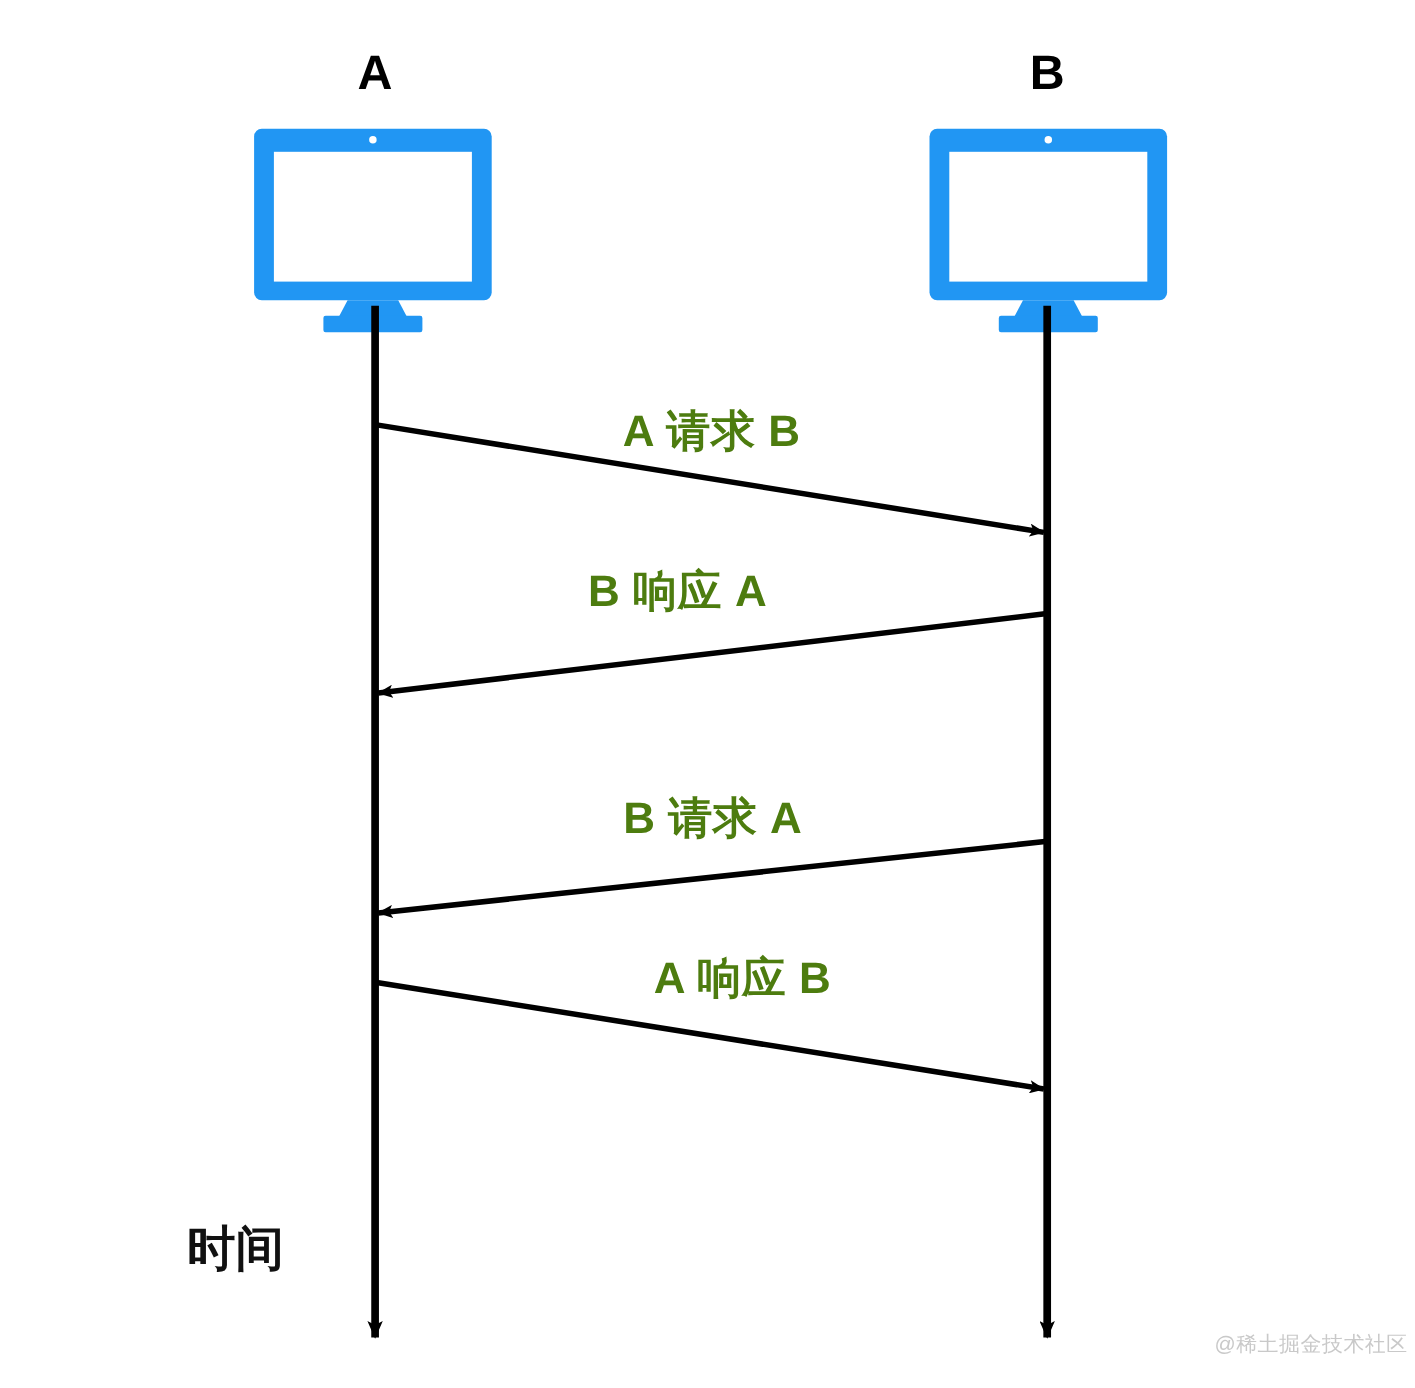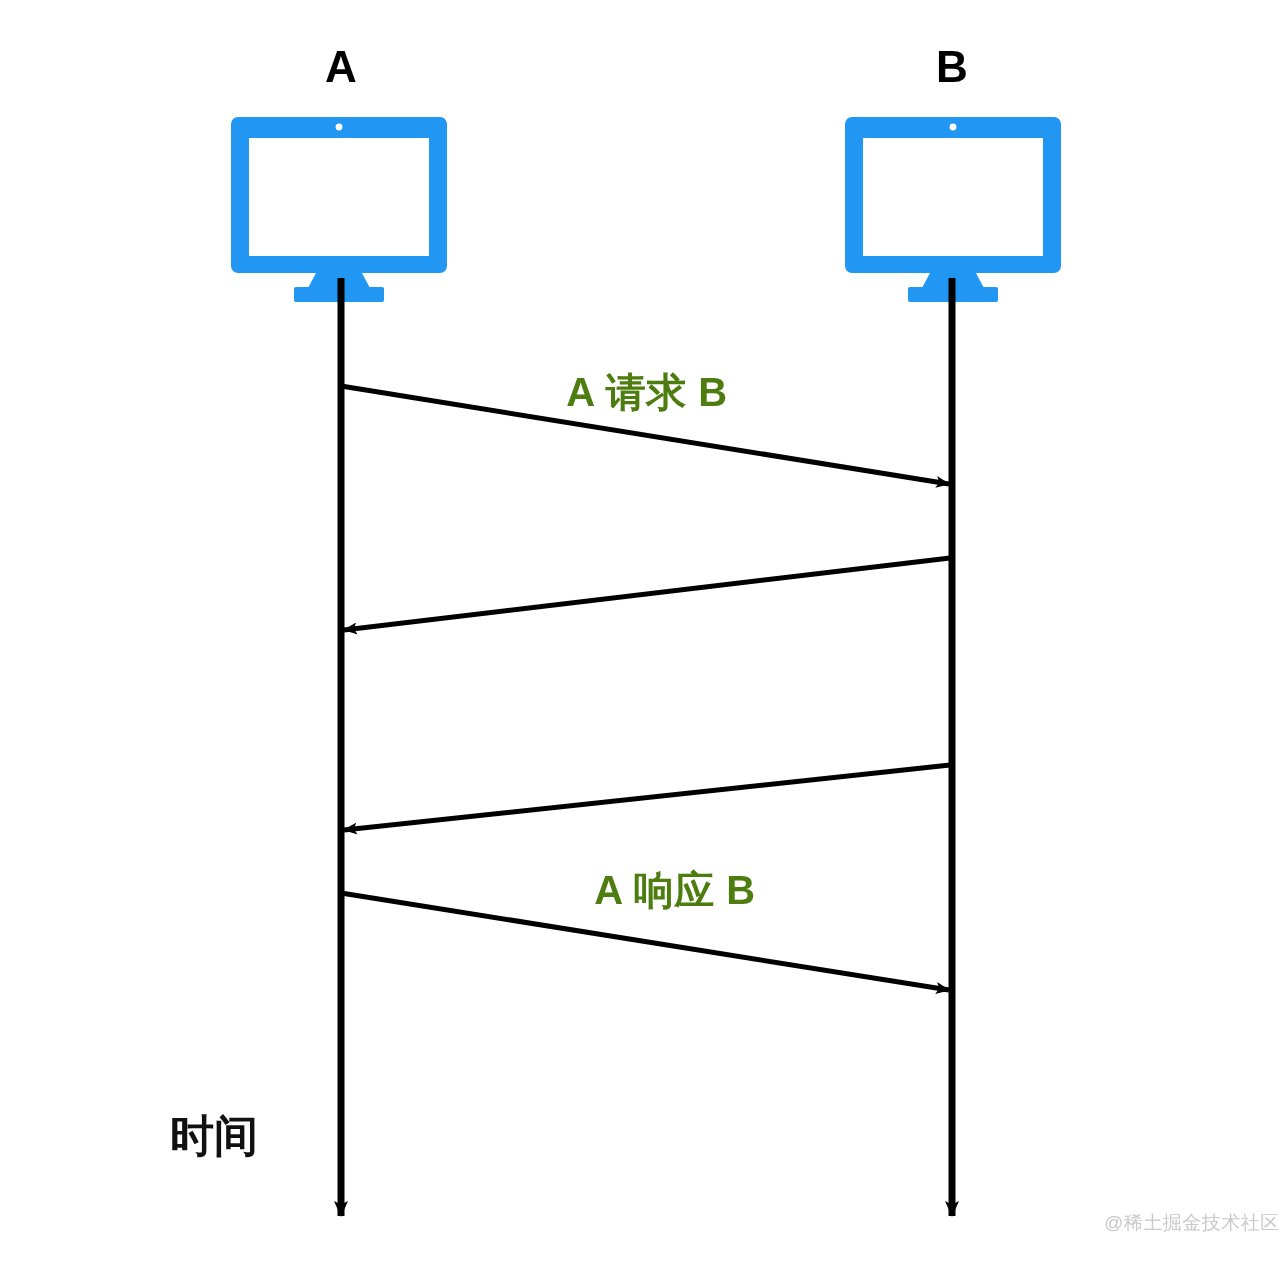--- a/index.html
+++ b/index.html
@@ -114,21 +114,23 @@
 
     <line x1="341" y1="893" x2="949" y2="990" stroke="#000000" stroke-width="5" marker-end="url(#arrow-right)"></line>
   </svg>
 
   <div class="node-label" style="left:341px; top:45px;">A</div>
 
   <div class="node-label" style="left:952px; top:45px;">B</div>
 
   <div class="msg-label" style="left:647px; top:372px;">A 请求 B</div>
 
+  <div class="msg-label" style="left:616px; top:518px;">B 响应 A</div>
 
+  <div class="msg-label" style="left:648px; top:724px;">B 请求 A</div>
 
   <div class="msg-label" style="left:675px; top:870px;">A 响应 B</div>
 
   <div class="axis-label" style="left:170px; top:1114px;">时间</div>
 
   <div class="watermark" style="left:1068px; top:1213px;margin-left:36px;">@稀土掘金技术社区</div>
 
 </div>
 
 </body></html>

